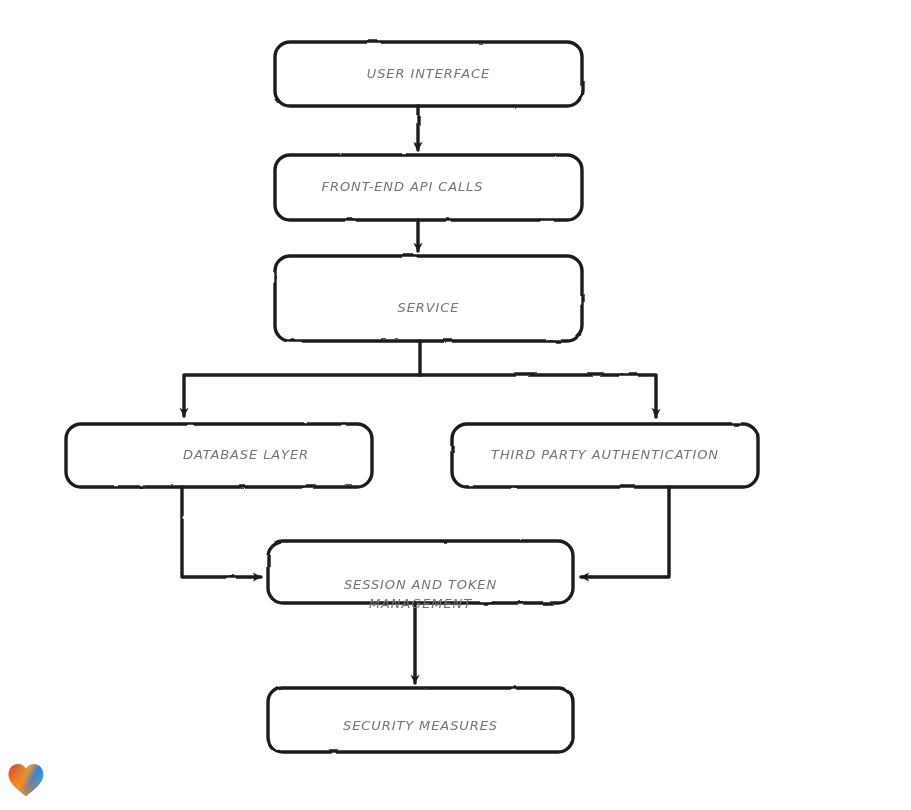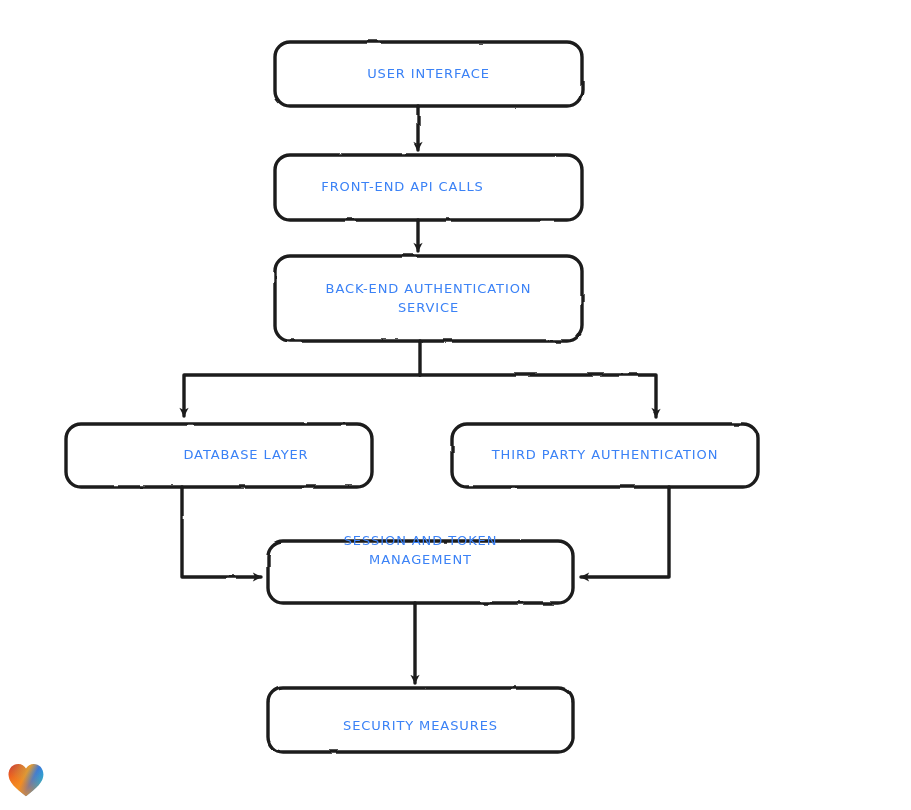--- a/index.html
+++ b/index.html
@@ -23,25 +23,26 @@
     width: 911px;
     height: 810px;
   }
 
   .node-label {
     position: absolute;
     display: flex;
     align-items: center;
     justify-content: center;
     text-align: center;
-    color: #3b82f6;
+    color: #737373;
     font-family: "DejaVu Sans", sans-serif;
     font-size: 13px;
     letter-spacing: 0.9px;
     line-height: 1.45;
+    font-style: italic;
     font-weight: 500;
     text-transform: uppercase;
     pointer-events: none;
     user-select: none;
     padding: 0 14px;
     box-sizing: border-box;
     border-radius: 29px;
   }
 
   .node-hit {
@@ -119,32 +120,32 @@
 
 <div class="node-label" style="left:275px; top:42px; width:307px; height:64px;">
   <span>USER INTERFACE</span>
 </div>
 
 <div class="node-label" style="left:275px; top:155px; width:255px; height:65px;">
   <span>FRONT-END API CALLS</span>
 </div>
 
 <div class="node-label" style="left:275px; top:256px; width:307px; height:85px;">
-  <span><span>BACK-END AUTHENTICATION</span><br><span>SERVICE</span></span>
+  <span><br><span>SERVICE</span></span>
 </div>
 
 <div class="node-label" style="left:66px; top:424px; width:360px; height:63px;">
   <span>DATABASE LAYER</span>
 </div>
 
 <div class="node-label" style="left:452px; top:424px; width:306px; height:63px;align-items:center;">
   <span>THIRD PARTY AUTHENTICATION</span>
 </div>
 
-<div class="node-label" style="left:268px; top:520px; width:305px; height:62px;">
+<div class="node-label" style="left:268px; top:564px; width:305px; height:62px;">
   <span><span>SESSION AND TOKEN</span><br><span>MANAGEMENT</span></span>
 </div>
 
 <div class="node-label" style="left:268px; top:688px; width:305px; height:76px;">
   <span>SECURITY MEASURES</span>
 </div>
 
 <div class="node-hit" style="left:275px; top:42px; width:307px; height:64px;"></div>
 <div class="node-hit" style="left:275px; top:155px; width:307px; height:65px;"></div>
 <div class="node-hit" style="left:275px; top:256px; width:307px; height:85px;"></div>

